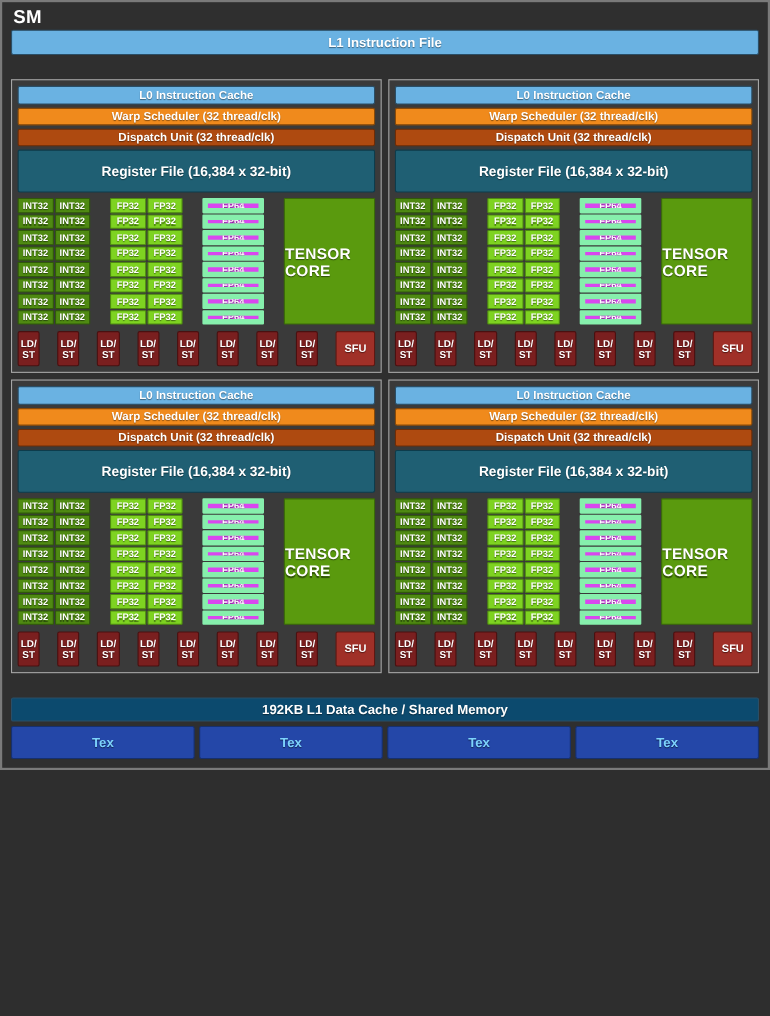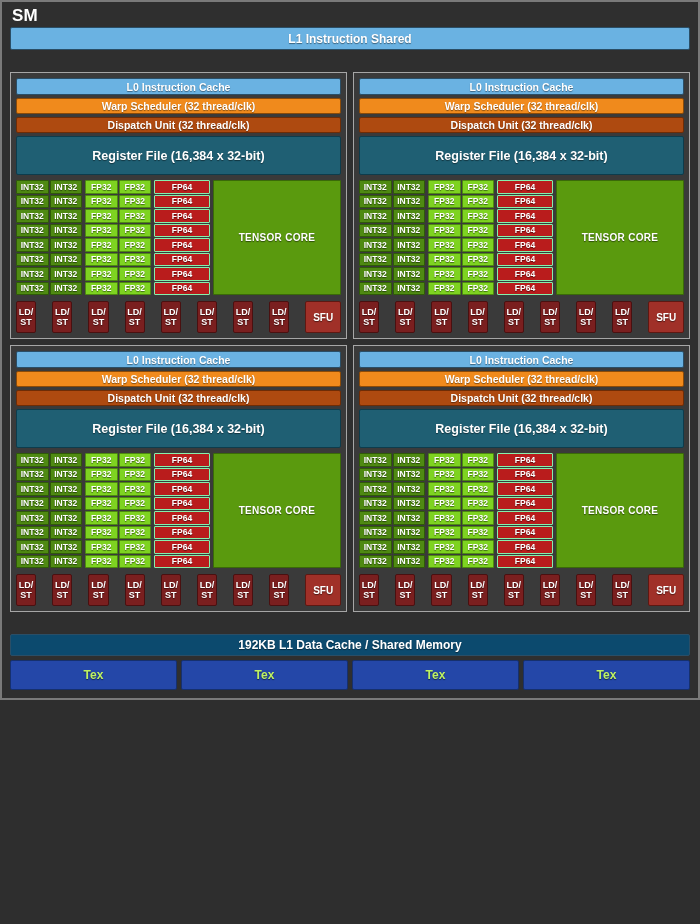--- a/index.html
+++ b/index.html
@@ -98,21 +98,21 @@
     background: #1f5f73;
     border: 1px solid #0d3c4c;
     font-size: 12.5px;
     margin-bottom: 2px;
   }
 
   
   .core-area {
     flex: 1 1 auto;
     display: flex;
-    gap: 3px;
+    gap: 18px;
     min-height: 0;
     margin-bottom: 3px;
   }
 
   .core-col-group {
     display: flex;
     flex-direction: column;
     gap: 1px;
     min-height: 0;
   }
@@ -135,30 +135,30 @@
     font-size: 8.5px;
     font-weight: bold;
     color: #ffffff;
     text-shadow: 0 1px 1px rgba(0,0,0,.5);
     border-radius: 1px;
     overflow: hidden;
     white-space: nowrap;
   }
   .core-cell.int32 { background: #4f8a12; border: 1px solid #2f5a08; }
   .core-cell.fp32  { background: #7ed321; border: 1px solid #4d8a10; }
-  .core-cell.fp64  { background: #b91c1c; border: 1px solid #86efac; }
+  .core-cell.fp64  { background: #d946ef; border: 5px solid #86efac; }
 
   .tensor-core {
     flex: 1 1 auto;
     background: #5a9a0e;
     border: 1px solid #3a6a08;
     display: flex;
     align-items: center;
     justify-content: center;
-    font-size: 10px;
+    font-size: 14px;
     font-weight: bold;
     color: #ffffff;
     text-shadow: 0 1px 1px rgba(0,0,0,.5);
     border-radius: 1px;
     letter-spacing: 0.3px;
   }
 
   
   .ldst-row {
     height: 32px;
@@ -214,34 +214,34 @@
     margin-bottom: 2px;
   }
   .tex-cell {
     flex: 1 1 0;
     background: #2447a8;
     border: 1px solid #16306e;
     border-radius: 2px;
     display: flex;
     align-items: center;
     justify-content: center;
-    color: #bef264;
+    color: #7dd3fc;
     font-size: 12px;
     font-weight: bold;
     text-shadow: 0 1px 1px rgba(0,0,0,.5);
   }
 </style>
 </head>
 <body>
 
 <div id="sm-diagram">
 
   <div class="sm-title">SM</div>
 
-  <div class="bar l1-icache">L1 Instruction Shared</div>
+  <div class="bar l1-icache">L1 Instruction File</div>
 
   <div class="blocks-grid">
 
   <div class="proc-block">
         <div class="bar l0-icache">L0 Instruction Cache</div>
         <div class="bar warp-sched">Warp Scheduler (32 thread/clk)</div>
         <div class="bar dispatch-unit">Dispatch Unit (32 thread/clk)</div>
         <div class="bar register-file">Register File (16,384 x 32-bit)</div>
         <div class="core-area">
           <div class="core-col-group int32">

